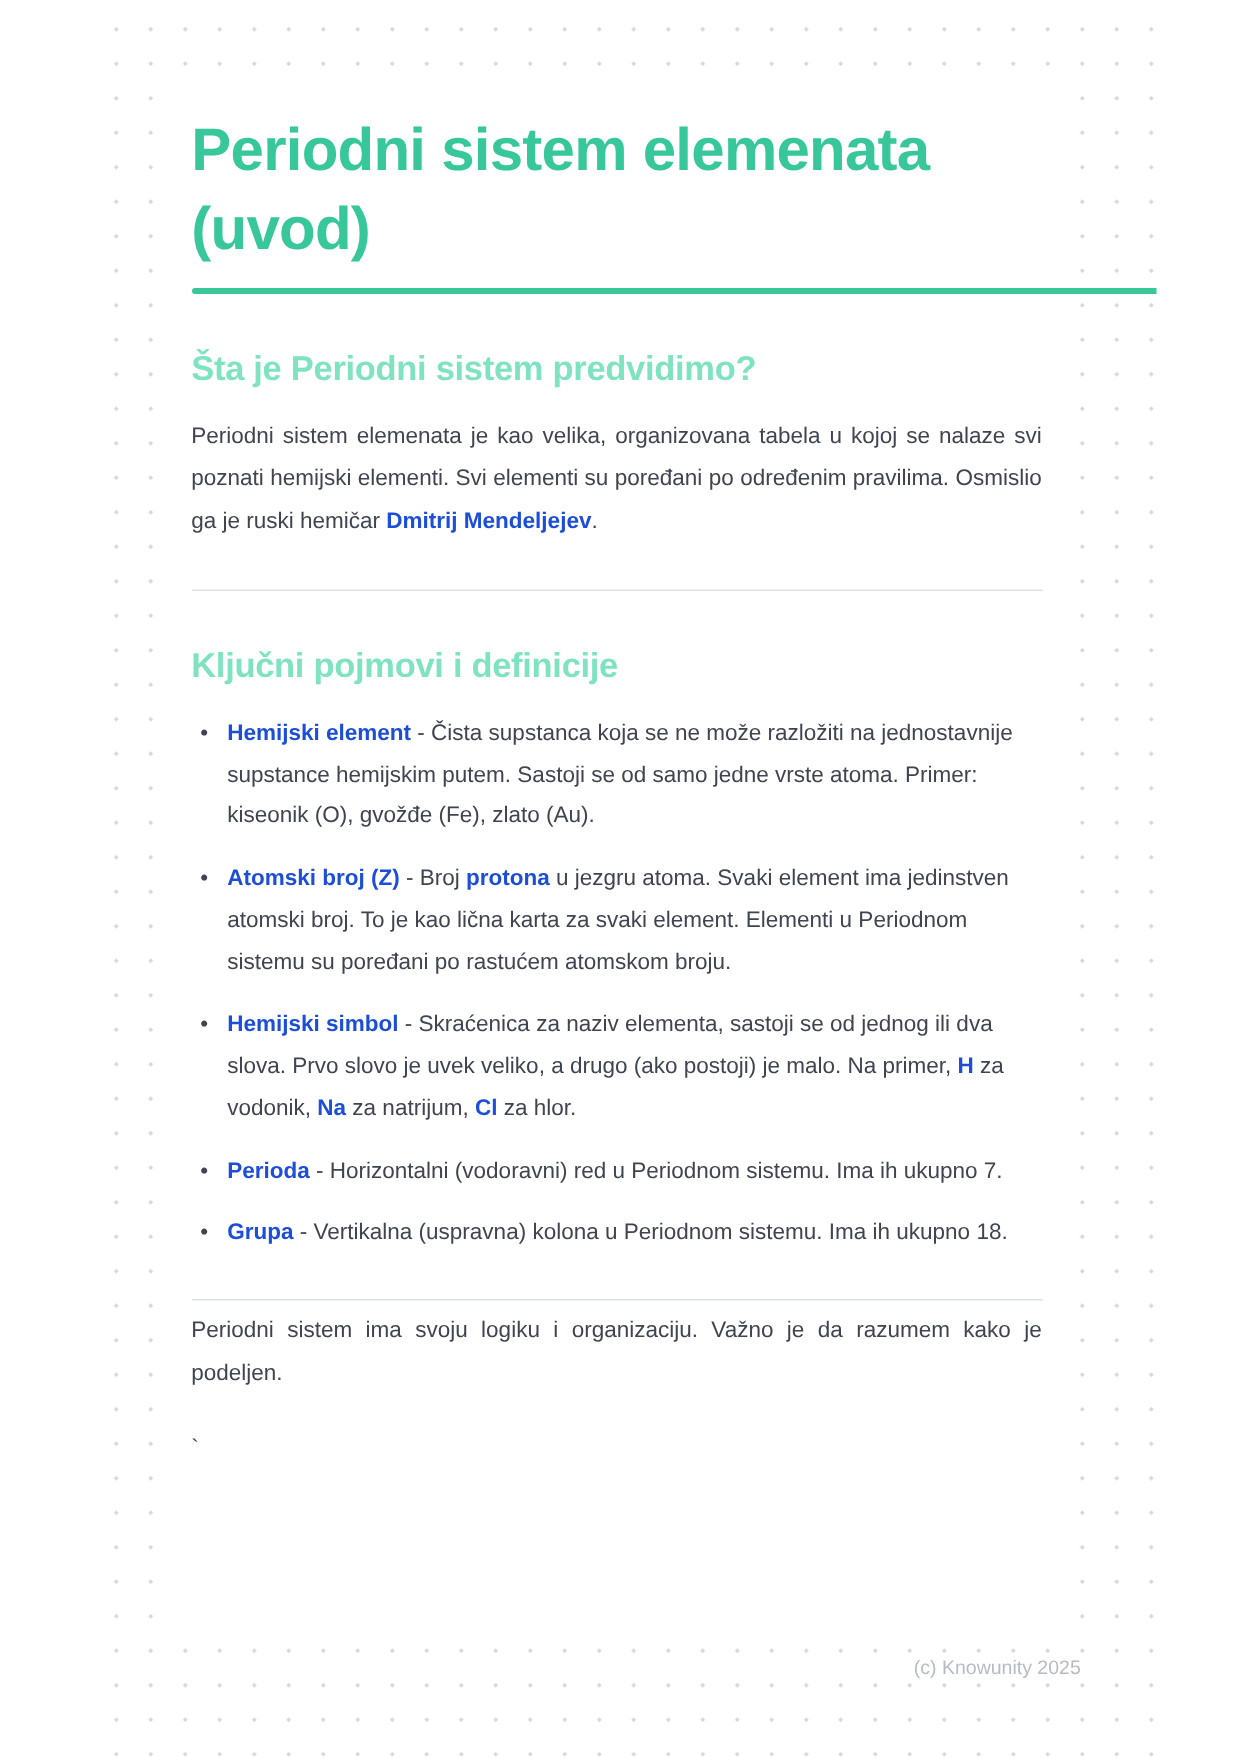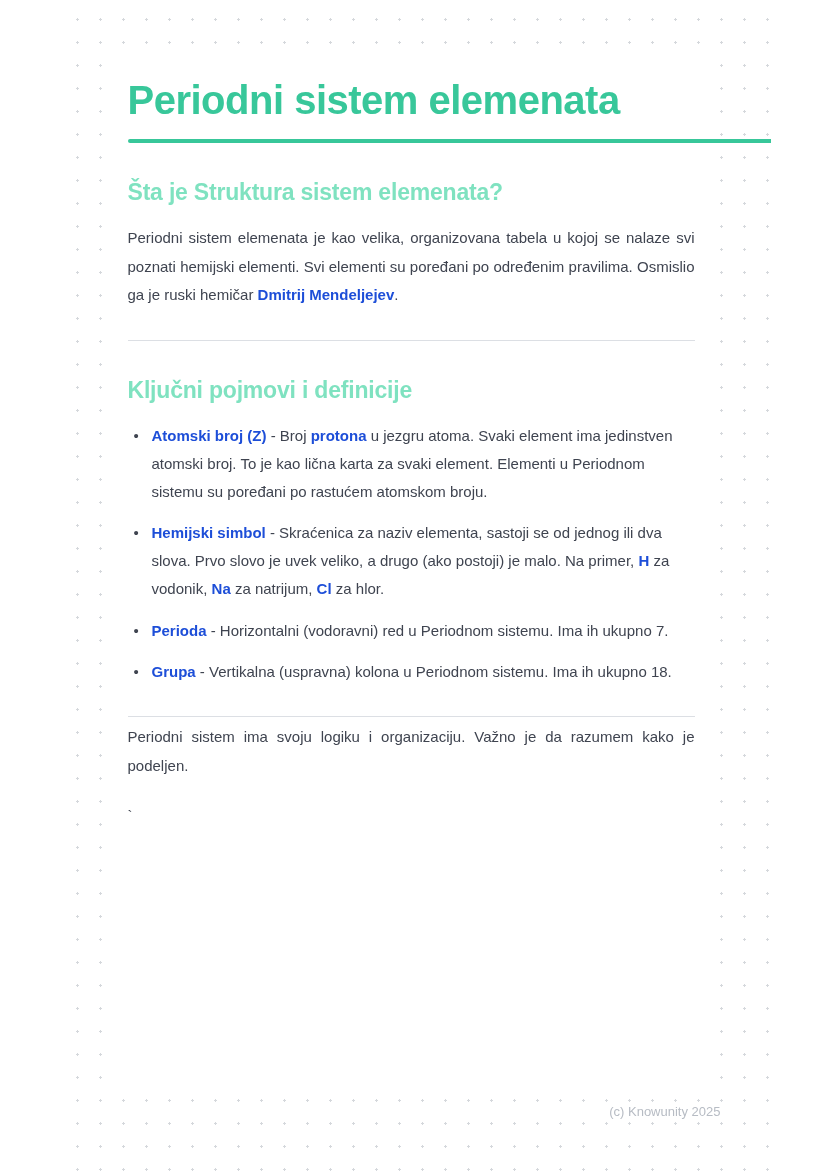--- a/index.html
+++ b/index.html
@@ -127,30 +127,32 @@
 
 <div class="page">
 
   <div class="right-strip"></div>
   <div class="right-dots"></div>
 
   <div class="card">
 
     <h1 class="title">
       <span class="tl">Periodni sistem elemenata</span>
+      <span class="tl">(uvod)</span>
     </h1>
     <div class="rule"></div>
 
-    <h2>Šta je Struktura sistem elemenata?</h2>
+    <h2>Šta je Periodni sistem predvidimo?</h2>
     <p class="body-text"><span>Periodni sistem elemenata je kao velika, organizovana tabela u kojoj se nalaze svi poznati hemijski elementi. Svi elementi su poređani po određenim pravilima. Osmislio ga je ruski hemičar </span><b>Dmitrij Mendeljejev</b><span>.</span></p>
 
     <hr class="divider">
 
     <h2>Ključni pojmovi i definicije</h2>
     <ul class="bullets">
+      <li><b>Hemijski element</b><span> - Čista supstanca koja se ne može razložiti na jednostavnije supstance hemijskim putem. Sastoji se od samo jedne vrste atoma. Primer: kiseonik (O), gvožđe (Fe), zlato (Au).</span></li>
       <li><b>Atomski broj (Z)</b><span> - Broj </span><b>protona</b><span> u jezgru atoma. Svaki element ima jedinstven atomski broj. To je kao lična karta za svaki element. Elementi u Periodnom sistemu su poređani po rastućem atomskom broju.</span></li>
       <li><b>Hemijski simbol</b><span> - Skraćenica za naziv elementa, sastoji se od jednog ili dva slova. Prvo slovo je uvek veliko, a drugo (ako postoji) je malo. Na primer, </span><b>H</b><span> za vodonik, </span><b>Na</b><span> za natrijum, </span><b>Cl</b><span> za hlor.</span></li>
       <li><b>Perioda</b><span> - Horizontalni (vodoravni) red u Periodnom sistemu. Ima ih ukupno 7.</span></li>
       <li><b>Grupa</b><span> - Vertikalna (uspravna) kolona u Periodnom sistemu. Ima ih ukupno 18.</span></li>
     </ul>
 
     <hr class="divider">
 
     <p class="body-text"><span>Periodni sistem ima svoju logiku i organizaciju. Važno je da razumem kako je podeljen.</span></p>
     <p class="stray">`</p>

